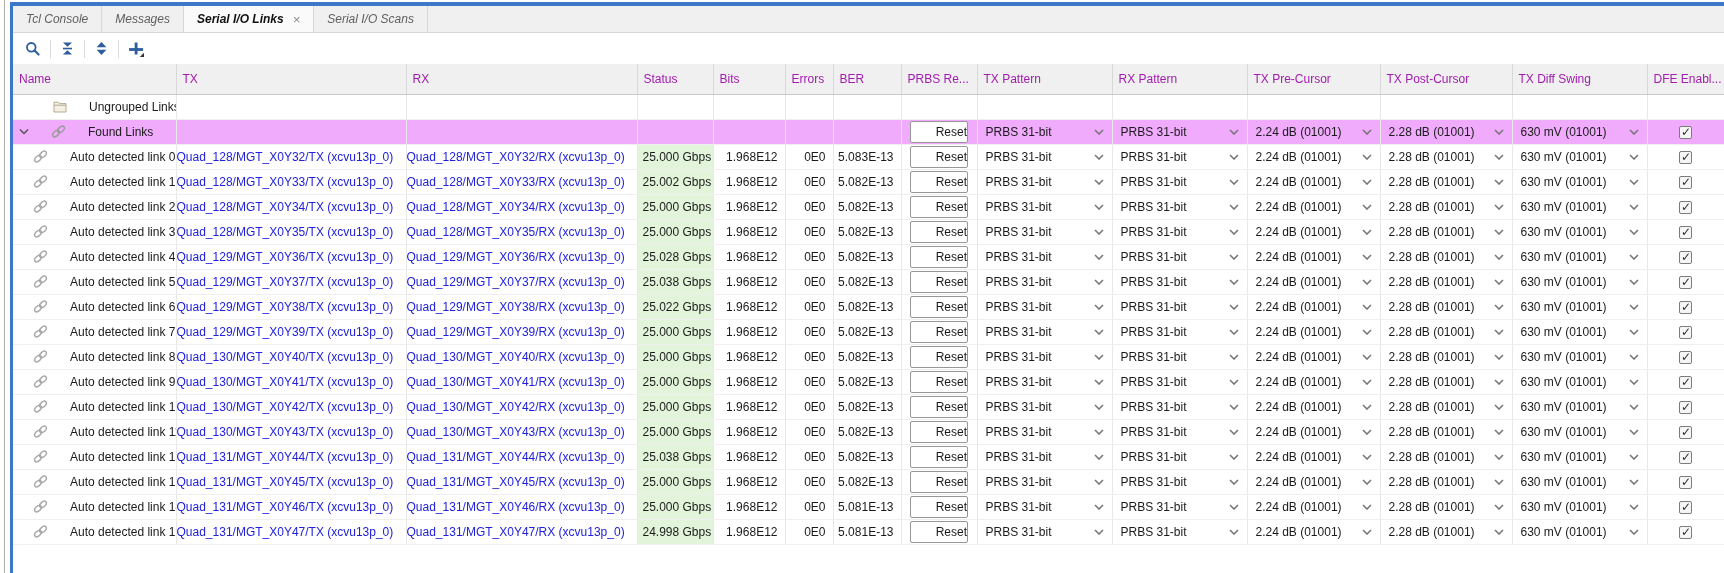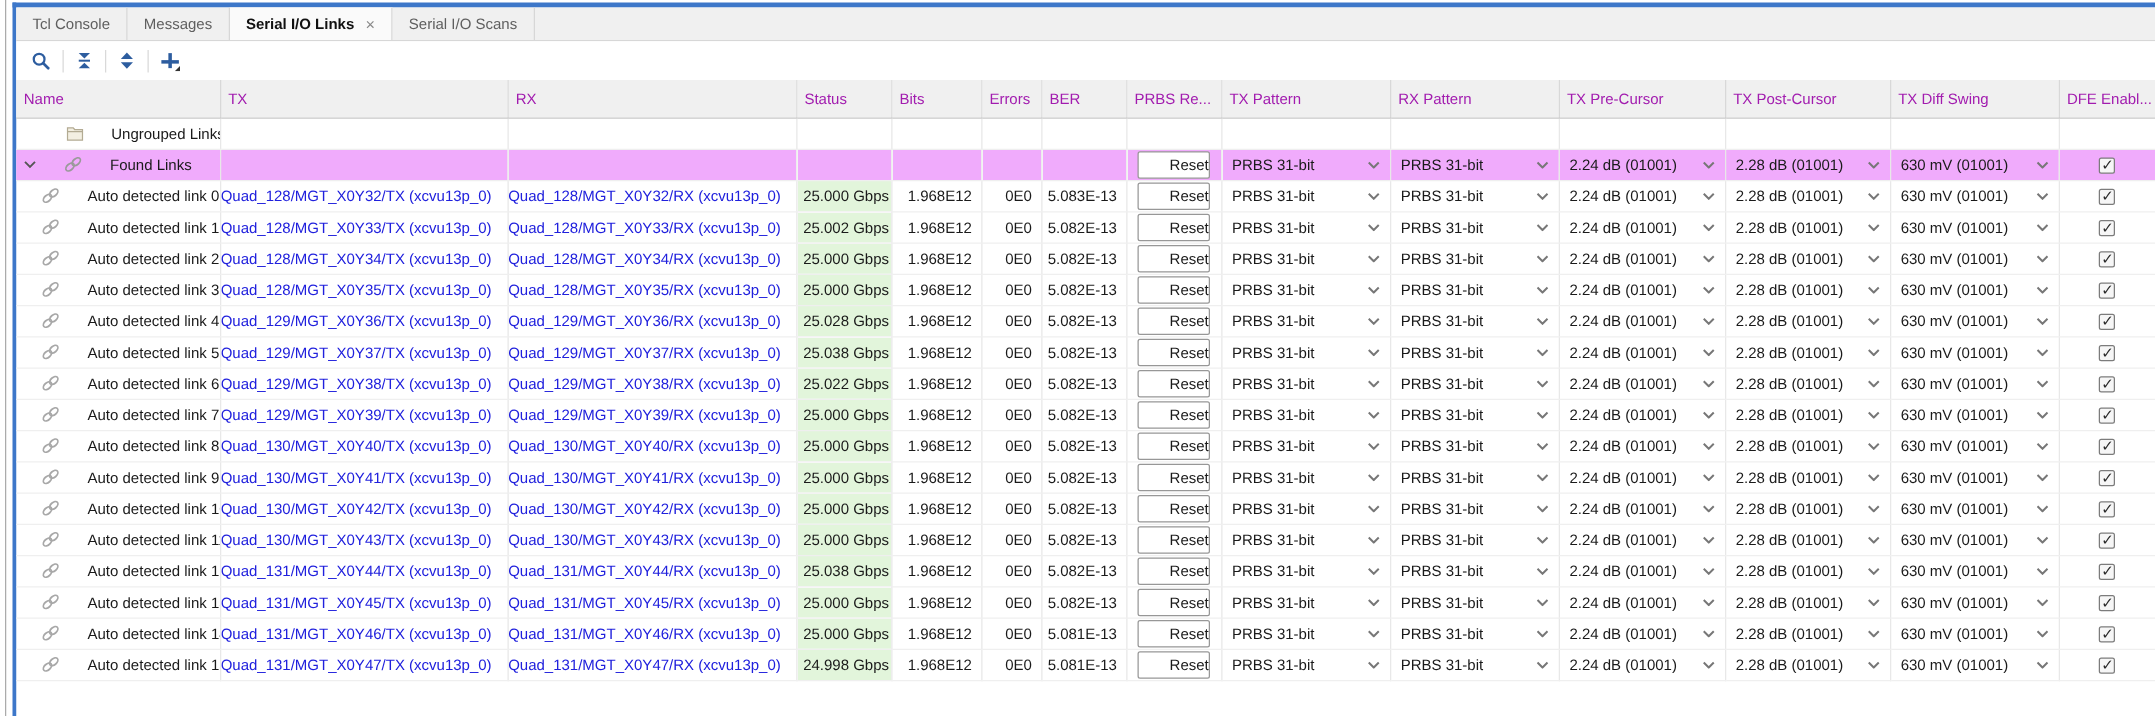--- a/index.html
+++ b/index.html
@@ -17,21 +17,21 @@
 
   
   .pane {
     position: absolute; left: 10px; top: 2px; right: 0; bottom: 0;
     border-top: 4px solid #3d77c9; border-left: 3px solid #3d77c9;
     background: #fff;
   }
 
   
   .tabbar { height: 27px; background: #f0f0f0; border-bottom: 1px solid #d7d7d7; display: flex; align-items: stretch; }
-  .tab { display: flex; align-items: center; padding: 0 13px; color: #5f5f5f; border-right: 1px solid #d7d7d7; cursor: default; }
+  .tab { display: flex; align-items: center; padding: 0 13px; color: #5f5f5f; border-right: 1px solid #d7d7d7; cursor: default; font-style: italic; }
   .tab.active { background: #fafafa; color: #111; font-weight: bold; }
   .tab .close { margin-left: 9px; color: #8a8a8a; font-weight: normal; font-size: 13px; line-height: 1; }
 
   
   .toolbar { height: 31px; background: #fff; display: flex; align-items: center; padding-left: 7px; }
   .tbtn { background: none; border: none; padding: 3px 5px; display: flex; align-items: center; cursor: default; position: relative; }
   .tsep { width: 1px; height: 18px; background: #d9d9d9; margin: 0 4px; }
 
   
   table { border-collapse: collapse; table-layout: fixed; width: 1711px; }

